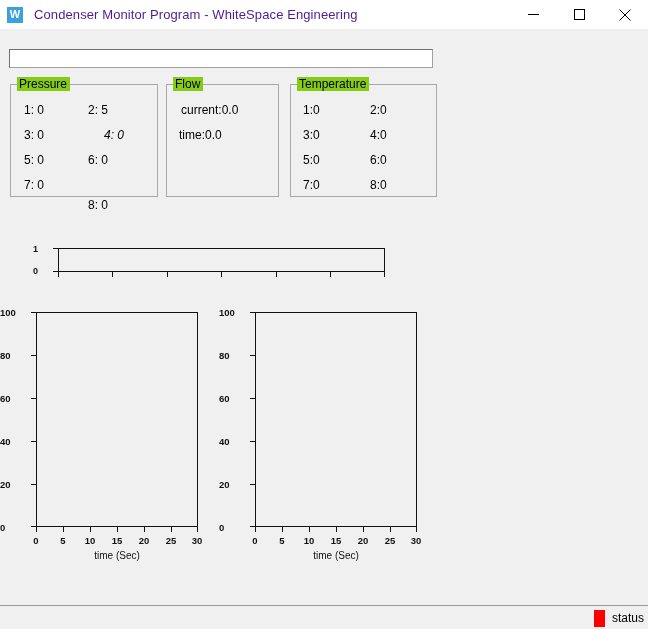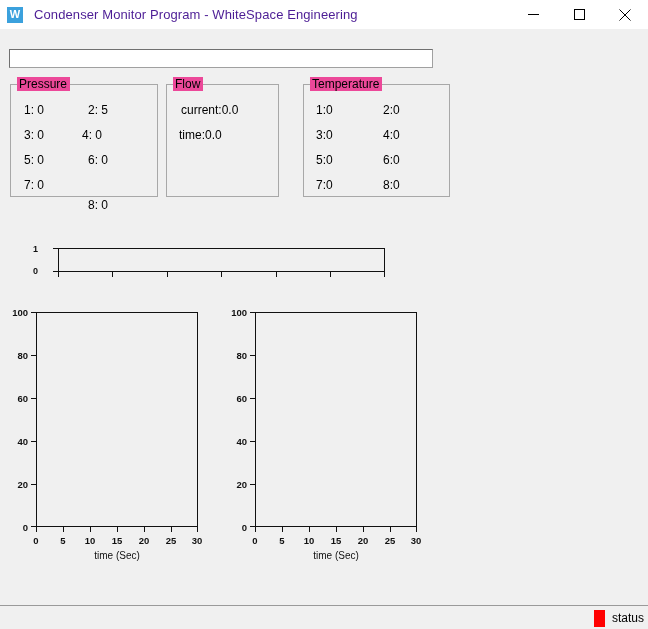--- a/index.html
+++ b/index.html
@@ -102,30 +102,30 @@
   
   .groupbox {
     position: absolute;
     border: 1px solid #a8a8a8;
     box-sizing: border-box;
   }
   .groupbox > .gb-title {
     position: absolute;
     top: -8px;
     left: 6px;
-    background: #ec4899;
+    background: #84cc16;
     padding: 0 3px 0 2px;
     font-size: 12px;
     color: #000;
     white-space: nowrap;
     line-height: 14px;
   }
   #gb-pressure { left: 10px;  top: 55px; width: 148px; height: 113px; }
   #gb-flow     { left: 166px; top: 55px; width: 113px; height: 113px; }
-  #gb-temp     { left: 303px; top: 55px; width: 147px; height: 113px; }
+  #gb-temp     { left: 290px; top: 55px; width: 147px; height: 113px; }
 
   .gb-grid {
     position: absolute;
     left: 0; top: 0;
     width: 100%; height: 100%;
   }
   .gb-cell {
     position: absolute;
     font-size: 12px;
     color: #000;
@@ -172,21 +172,21 @@
   
   .chart { position: absolute; }
   .chart .plotarea {
     position: absolute;
     border: 1px solid #111;
     box-sizing: border-box;
     background: transparent;
   }
   .chart .ytl {
     position: absolute;
-    text-align: right;
+    text-align: left;
     font-size: 9.5px;
     font-weight: bold;
     color: #111;
     line-height: 1;
     white-space: nowrap;
   }
   .chart .xtl {
     position: absolute;
     text-align: center;
     font-size: 9.5px;
@@ -291,21 +291,21 @@
 <div class="client">
 
   <input class="text-input" type="text" placeholder="" style="">
 
   <div class="groupbox" id="gb-pressure">
     <div class="gb-title">Pressure</div>
     <div class="gb-grid">
       <div class="gb-cell" style="left:13px; top:18px;">1: 0</div>
       <div class="gb-cell" style="left:77px; top:18px;">2: 5</div>
       <div class="gb-cell" style="left:13px; top:43px;">3: 0</div>
-      <div class="gb-cell" style="left:71px; top:43px;">4: 0</div>
+      <div class="gb-cell" style="left:93px; top:43px;font-style:italic;">4: 0</div>
       <div class="gb-cell" style="left:13px; top:68px;">5: 0</div>
       <div class="gb-cell" style="left:77px; top:68px;">6: 0</div>
       <div class="gb-cell" style="left:13px; top:93px;">7: 0</div>
       <div class="gb-cell" style="left:77px; top:93px;margin-top:20px;">8: 0</div>
     </div>
   </div>
 
   <div class="groupbox" id="gb-flow">
     <div class="gb-title">Flow</div>
     <div class="gb-grid">

